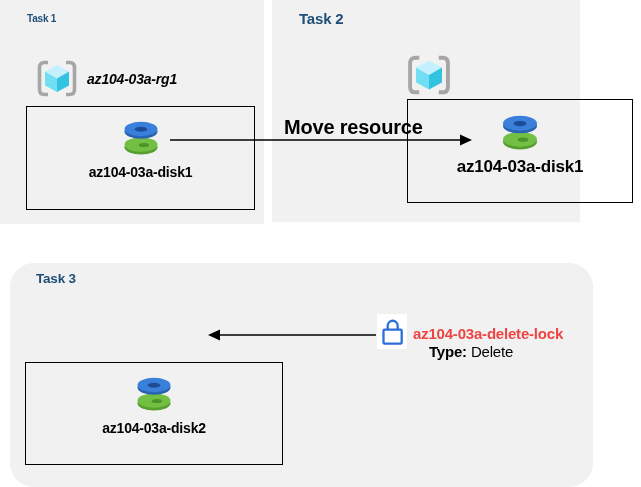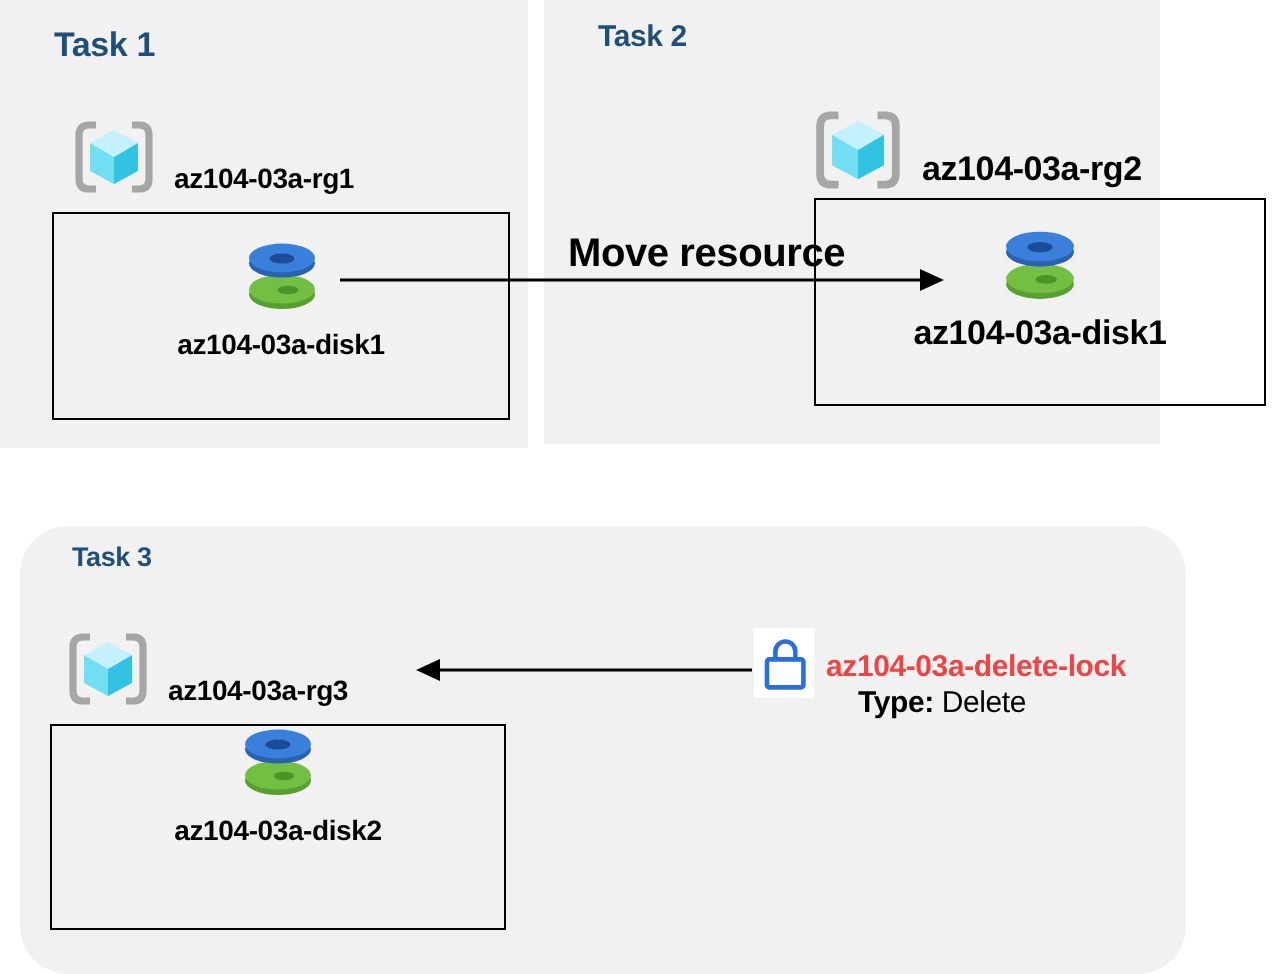--- a/index.html
+++ b/index.html
@@ -5,38 +5,38 @@
   html,body{margin:0;padding:0;background:#ffffff;}
   body{font-family:"Liberation Sans","DejaVu Sans",sans-serif;}
   #stage{position:relative;width:641px;height:487px;background:#ffffff;overflow:hidden;}
 
   .panel{position:absolute;background:#F1F1F1;}
   #panel-task1{left:0;top:0;width:264px;height:224px;}
   #panel-task2{left:272px;top:0;width:308px;height:222px;}
   #panel-task3{left:10px;top:263px;width:583px;height:224px;border-radius:24px;}
 
   .task-title{position:absolute;font-weight:700;color:#1F4E79;letter-spacing:-0.2px;}
-  #title-task1{left:27px;top:13px;font-size:17px;}
+  #title-task1{left:27px;top:13px;font-size:10px;}
   #title-task2{left:27px;top:10px;font-size:15px;}
   #title-task3{left:26px;top:8px;font-size:13.5px;}
 
-  .rg-row{position:absolute;display:flex;align-items:flex-end;}
+  .rg-row{position:absolute;display:flex;align-items:center;font-style:italic;}
   #rg-row-1{left:36px;top:60px;}
   #rg-row-2{left:134px;top:55px;}
   #rg-row-3{left:23px;top:53px;}
   .rg-icon{display:block;}
   .rg-label{font-weight:700;color:#000;letter-spacing:-0.2px;margin-left:9px;white-space:nowrap;}
   #rg-row-1 .rg-label,#rg-row-3 .rg-label{font-size:14px;}
   #rg-row-2 .rg-label{font-size:17px;}
 
   .res-box{position:absolute;border:1.6px solid #000;box-sizing:border-box;
            display:flex;flex-direction:column;align-items:center;}
   #box-task1{left:26px;top:106px;width:229px;height:104px;padding-top:13px;}
   #box-task2{left:135px;top:99px;width:226px;height:104px;padding-top:14px;}
-  #box-task3{left:15px;top:99px;width:228px;height:103px;}
+  #box-task3{left:15px;top:99px;width:258px;height:103px;padding-top:13px;}
 
   .disk-label{font-weight:700;color:#000;letter-spacing:-0.2px;margin-top:8px;white-space:nowrap;}
   #box-task1 .disk-label,#box-task3 .disk-label{font-size:14px;}
   #box-task2 .disk-label{font-size:17px;margin-top:6px;}
 
   .arrow-svg{position:absolute;overflow:visible;}
   #move-arrow{left:170px;top:132px;}
   #lock-arrow{left:208px;top:327px;}
   #move-label{position:absolute;left:284px;top:116px;font-weight:700;font-size:20px;color:#000;letter-spacing:-0.2px;}
 
@@ -91,44 +91,37 @@
       <span class="disk-label">az104-03a-disk1</span>
     </div>
   </div>
 
   <div class="panel" id="panel-task2">
     <div class="task-title" id="title-task2">Task 2</div>
     <div class="rg-row" id="rg-row-2">
       <svg class="rg-icon" width="46" height="40" viewBox="0 0 42 37">
           <use href="#rg-cube"></use>
         </svg>
-      <span class="rg-label">az104-03a-rg2</span>
     </div>
     <div class="res-box" id="box-task2">
       <svg width="40" height="37" viewBox="0 0 38 36">
           <use href="#disk-stack"></use>
         </svg>
       <span class="disk-label">az104-03a-disk1</span>
     </div>
   </div>
 
   <div id="move-label">Move resource</div>
   <svg class="arrow-svg" id="move-arrow" width="302" height="16">
     <line x1="0" y1="8" x2="291" y2="8" stroke="#000" stroke-width="1.6"></line>
     <polygon points="290,2.5 302,8 290,13.5" fill="#000"></polygon>
   </svg>
 
   <div class="panel" id="panel-task3">
     <div class="task-title" id="title-task3">Task 3</div>
-    <div class="rg-row" id="rg-row-3">
-      <svg class="rg-icon" width="42" height="37" viewBox="0 0 42 37">
-          <use href="#rg-cube"></use>
-        </svg>
-      <span class="rg-label">az104-03a-rg3</span>
-    </div>
     <div class="res-box" id="box-task3">
       <svg width="38" height="36" viewBox="0 0 38 36">
           <use href="#disk-stack"></use>
         </svg>
       <span class="disk-label">az104-03a-disk2</span>
     </div>
   </div>
 
   <svg class="arrow-svg" id="lock-arrow" width="168" height="16">
     <line x1="11" y1="8" x2="168" y2="8" stroke="#000" stroke-width="1.6"></line>

